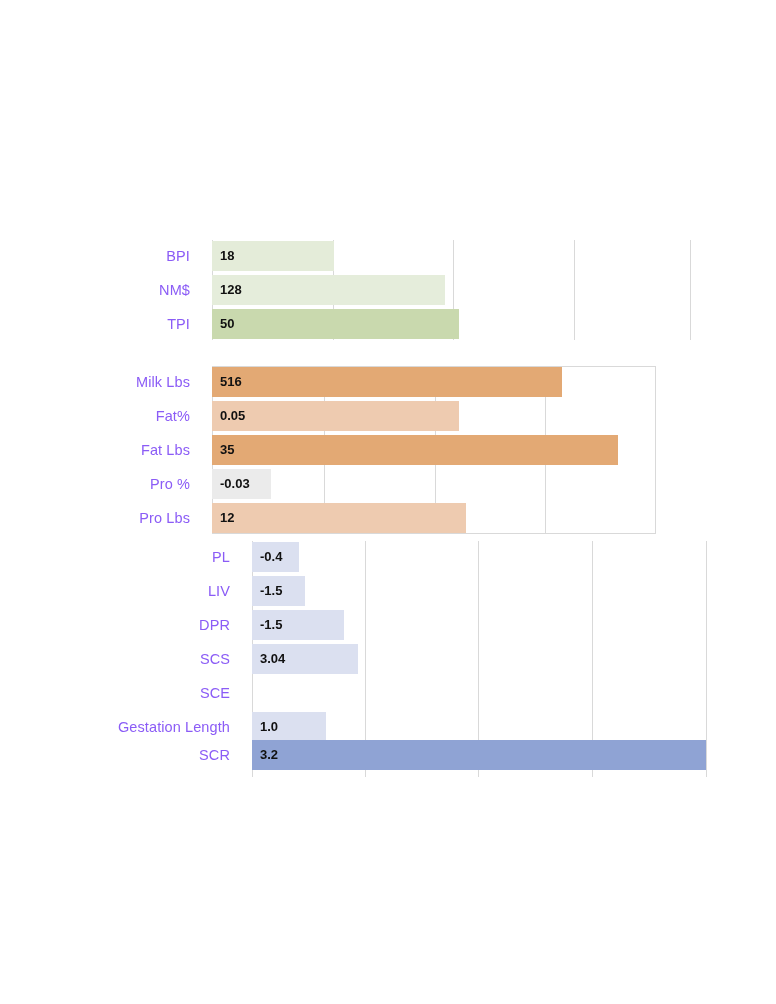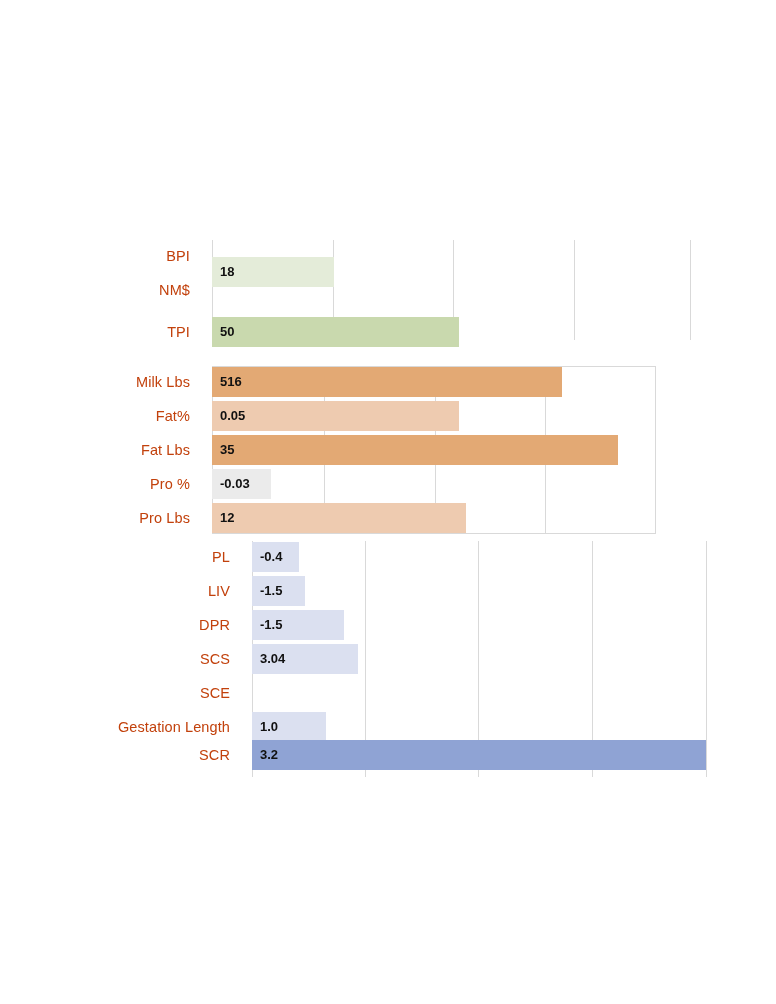--- a/index.html
+++ b/index.html
@@ -39,21 +39,21 @@
   .row-label {
     position: absolute;
     left: 0;
     top: 0;
     width: 200px;
     height: 32px;
     line-height: 32px;
     text-align: right;
     padding-right: 10px;
     box-sizing: border-box;
-    color: #c2410c;
+    color: #8b5cf6;
     font-size: 14.5px;
     font-family: "Liberation Sans", sans-serif;
     letter-spacing: 0.1px;
     white-space: nowrap;
   }
 
   
   .plot {
     position: absolute;
     left: 212px;
@@ -118,29 +118,33 @@
       <div class="gridlayer">
         <div class="gridline" style="left: 333px;"></div>
         <div class="gridline" style="left: 453px;"></div>
         <div class="gridline" style="left: 574px;"></div>
         <div class="gridline" style="left: 690px;"></div>
         <div class="gridline" style="left: 212px;"></div>
       </div>
       <div class="rows">
         <div class="row" style="position: absolute; top: 0px;">
           <div class="row-label">BPI</div>
-          <div class="plot" style="width: 548px; margin-top: 16px;">
+          <div class="plot" style="width: 548px;">
             <div class="bar" style="width: 122px; background: rgb(228, 236, 217);"></div>
             <div class="bar-value">18</div>
           </div>
         </div>
         <div class="row" style="position: absolute; top: 34px;">
           <div class="row-label">NM$</div>
-        </div>
-        <div class="row" style="position: absolute; top: 68px; margin-top: 8px;">
+          <div class="plot" style="width: 548px;">
+            <div class="bar" style="width: 233px; background: rgb(229, 237, 219);"></div>
+            <div class="bar-value">128</div>
+          </div>
+        </div>
+        <div class="row" style="position: absolute; top: 68px;">
           <div class="row-label">TPI</div>
           <div class="plot" style="width: 548px; text-align: center;">
             <div class="bar" style="width: 247px; background: rgb(201, 217, 174);"></div>
             <div class="bar-value">50</div>
           </div>
         </div>
       </div>
     </div>
     <div class="panel" style="top: 366px; height: 168px;">
       <div class="gridlayer">

